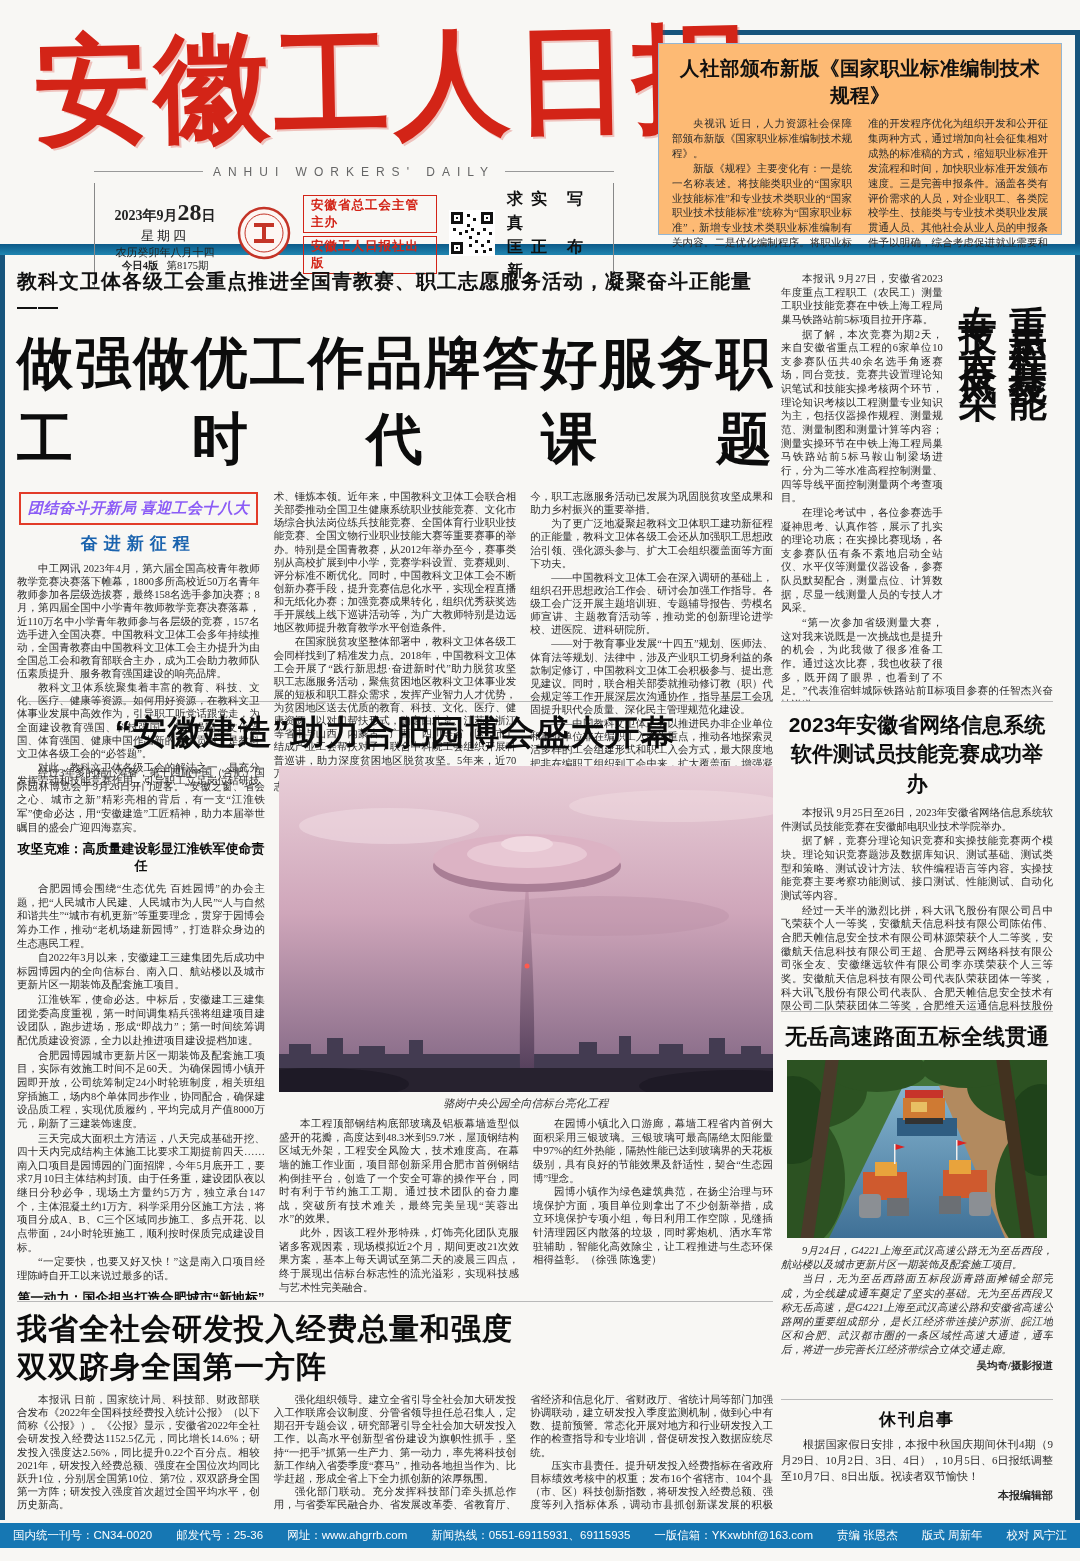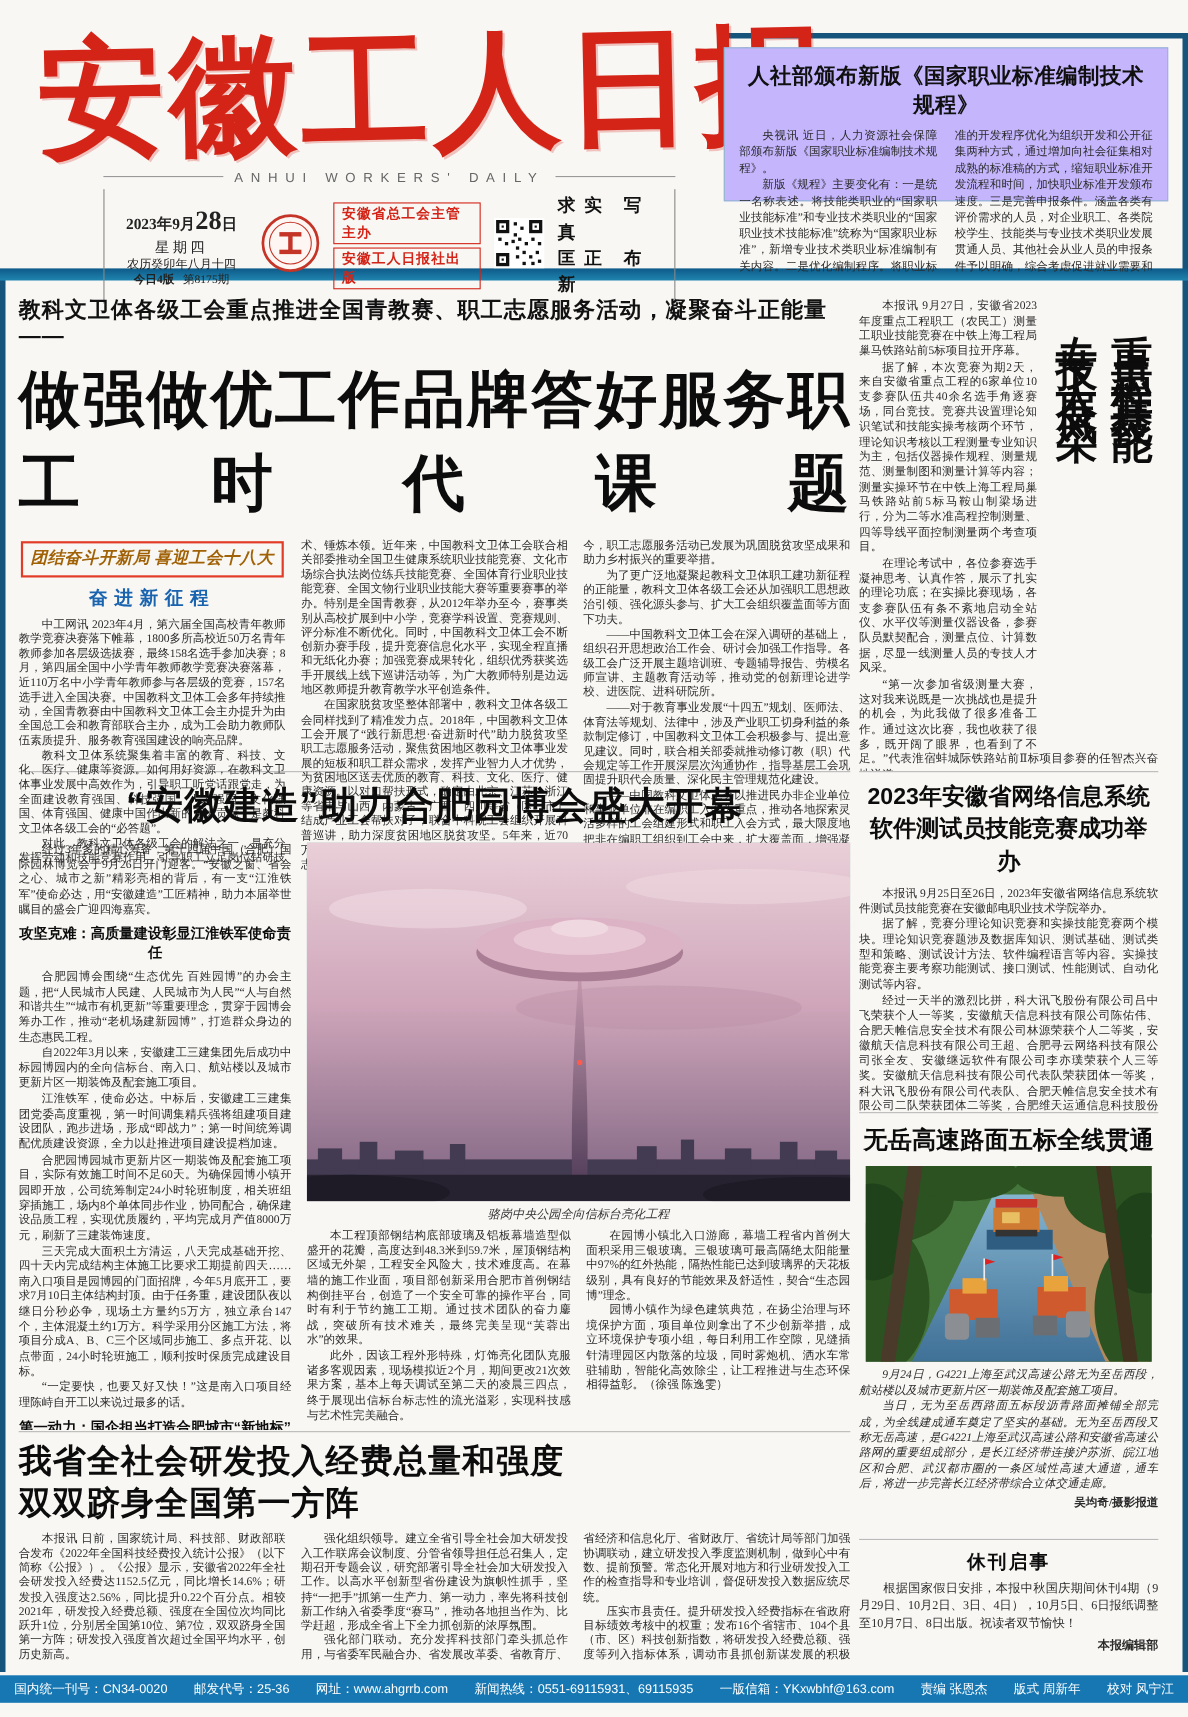--- a/index.html
+++ b/index.html
@@ -13,59 +13,59 @@
   .frame-top    { position:absolute; top:30px;  left:652px; width:428px; height:5px; background:#17547c; }
   .frame-right  { position:absolute; top:30px;  right:0;    width:5px;  height:1490px; background:#17547c; }
   .frame-left   { position:absolute; top:250px; left:0;     width:5px;  height:1270px; background:#17547c; }
   .divider-bar  { position:absolute; top:244px; left:0; width:1080px; height:11px;
                   background:linear-gradient(#0d5a88,#1f85b0); }
   
   .masthead { position:absolute; top:26px; left:34px; width:610px; }
   .mast-title { font-size:116px; line-height:1.05; font-weight:900; color:#d32417;
                 letter-spacing:4px; transform:rotate(-1.2deg); white-space:nowrap;
                 text-shadow:2px 2px 0 rgba(211,36,23,.25); }
-  .mast-eng { display:flex; align-items:center; gap:10px; margin:6px 0 4px 60px; width:520px;
+  .mast-eng { display:flex; align-items:center; gap:10px; margin:17px 0 4px 60px; width:520px;
               color:#666; font-size:12px; letter-spacing:7px; font-family:"Liberation Sans",sans-serif; }
   .mast-eng .line { flex:1; border-top:1px solid #999; }
   .mast-info { display:flex; align-items:center; gap:12px; margin-left:60px; width:520px;
                border-left:1px solid #888; border-right:1px solid #888; padding:4px 10px; }
   .date-block { text-align:center; line-height:1.3; font-size:11px; color:#222; min-width:120px;}
   .date-main { font-size:14px; font-weight:bold; }
   .date-main b { font-size:24px; }
   .weekday { font-size:13px; font-weight:normal; letter-spacing:3px; }
   .edition-row { display:flex; gap:8px; justify-content:center; font-size:10.5px; }
   .edition-row .ed { font-weight:bold; }
   .pub-lines { display:flex; flex-direction:column; gap:3px; }
   .pub-line { border:1px solid #d32417; color:#d32417; font-weight:bold; font-size:12.5px;
               padding:1px 7px; letter-spacing:1px; font-family:"Liberation Sans",sans-serif; }
   .motto { font-size:16px; font-weight:bold; letter-spacing:8px; line-height:1.5; color:#111; }
   
-  .policy-box { position:absolute; top:43px; left:658px; width:404px; height:140px;
-                border:1px solid #94b6d2; background:#c4b5fd; padding:8px 13px; }
+  .policy-box { position:absolute; top:43px; left:658px; width:404px; height:192px;
+                border:1px solid #94b6d2; background:#fdba74; padding:8px 13px; }
   .policy-title { text-align:center; font-family:"Liberation Sans",sans-serif; font-weight:bold;
                   font-size:19.5px; letter-spacing:.5px; margin:3px 0 8px; color:#101010; }
   .policy-body { column-count:2; column-gap:16px; font-size:10.5px; line-height:1.42;
                  height:138px; overflow:hidden; }
   p { text-indent:2em; text-align:justify; }
   
   .content { position:absolute; top:262px; left:17px; width:1046px; display:flex; gap:8px; }
   .col-left { width:756px; }
   .col-right { width:272px; }
   .sect { border-bottom:1px solid #b9b9b9; }
   
   .main-article { height:440px; padding-top:6px; }
   .kicker { font-family:"Liberation Sans",sans-serif; font-size:20px; font-weight:600;
             letter-spacing:1px; color:#111; margin-bottom:8px; }
   .headline1 { font-family:"Liberation Sans",sans-serif; font-weight:900; font-size:56px;
                letter-spacing:1px; color:#0c0c0c; text-align:justify; text-align-last:justify;
                margin-bottom:12px; }
   .main-body { column-count:3; column-gap:14px; height:318px; overflow:hidden;
                font-size:10.5px; line-height:1.25; }
   .main-body p { margin-bottom:1px; }
-  .banner-box { border:2px solid #e23b28; text-align:center; color:#a16207; font-weight:bold;
+  .banner-box { border:2px solid #e23b28; text-align:center; color:#8b5cf6; font-weight:bold;
                 font-style:italic; font-size:15px; letter-spacing:.5px; padding:5px 4px;
                 margin:2px 2px 8px; white-space:nowrap; overflow:hidden; }
   .banner-sub { color:#1a63ae; font-weight:bold; font-size:17px; text-align:center;
                 letter-spacing:6px; text-indent:0; margin-bottom:8px;
                 font-family:"Liberation Sans",sans-serif; }
   
   .kp { height:440px; padding-top:10px; overflow:hidden; }
   .vert-head { float:right; writing-mode:vertical-rl; font-family:"Liberation Sans",sans-serif;
                font-weight:900; font-size:38px; letter-spacing:13px; line-height:1.32;
                height:400px; margin:2px 0 6px 10px; color:#0c0c0c; }

